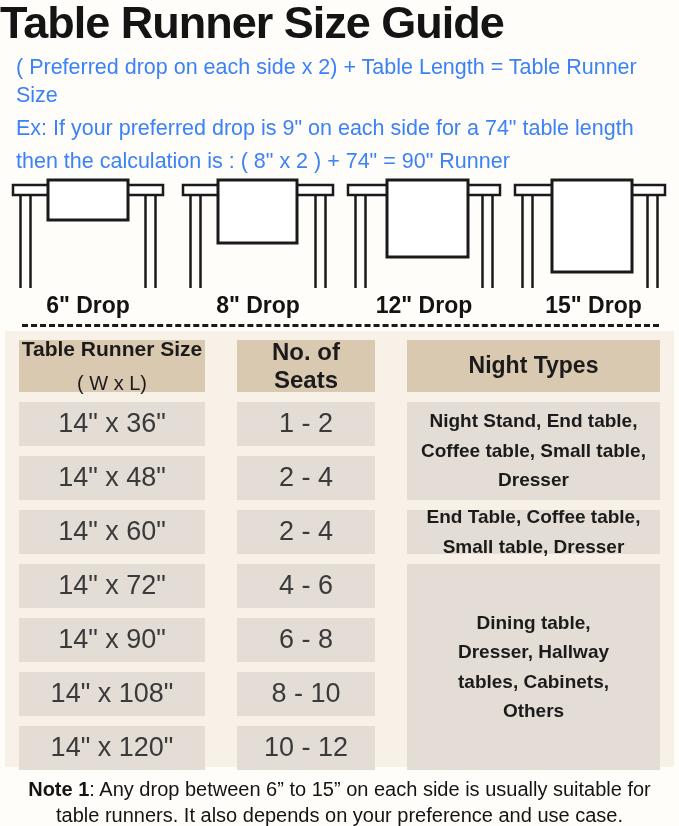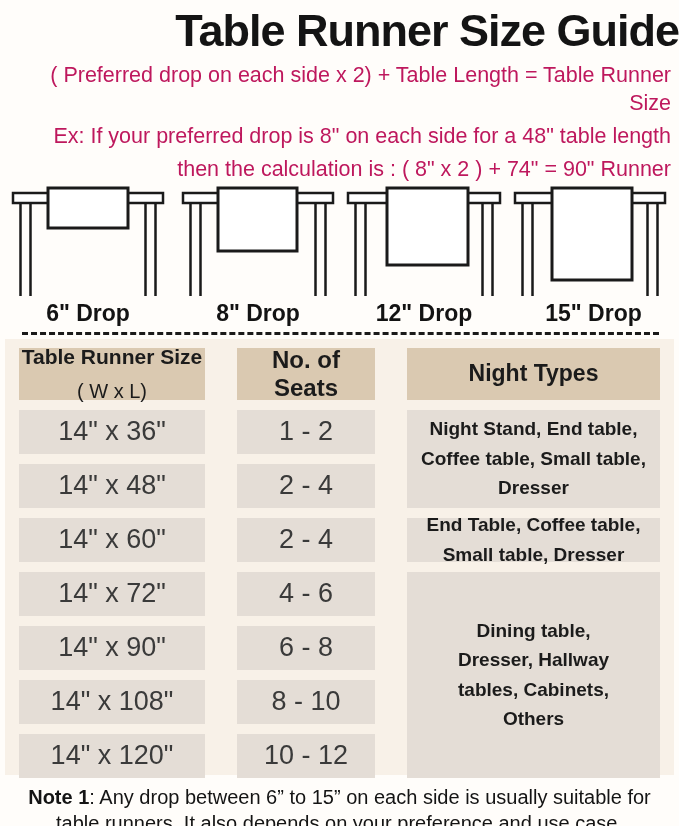--- a/index.html
+++ b/index.html
@@ -8,34 +8,34 @@
   .page {
     position: relative;
     width: 679px;
     height: 826px;
     background: #fffdfa;
     overflow: hidden;
     color: #1c1c1c;
   }
 
   
-  .top { text-align: right; padding-top: 8px; }
+  .top { text-align: left; padding-top: 0; }
   .title {
     font-size: 45px;
     font-weight: 800;
     letter-spacing: -1px;
     color: #141414;
     line-height: 1.02;
     margin: 0 0 8px;
   }
   .subline {
     font-size: 21.5px;
-    color: #be185d;
+    color: #3b82f6;
     line-height: 1.3;
-    margin: 0 8px 5px;
+    margin: 0 16px 5px;
   }
   .subline.calc { margin-bottom: 0; }
 
   
   .diagram-svg { display: block; margin-top: 2px; }
   .drop-labels {
     display: grid;
     grid-template-columns: 176px 164px 168px 171px;
     align-items: center;
     height: 30px;
@@ -110,21 +110,21 @@
   .note b { font-weight: bold; }
 </style>
 </head>
 <body>
 
 <div class="page">
 
   <div class="top">
     <h1 class="title">Table Runner Size Guide</h1>
     <p class="subline">( Preferred drop on each side x 2) + Table Length = Table Runner Size</p>
-    <p class="subline">Ex: If your preferred drop is 8" on each side for a 48" table length</p>
+    <p class="subline">Ex: If your preferred drop is 9" on each side for a 74" table length</p>
     <p class="subline calc">then the calculation is : ( 8" x 2 ) + 74" = 90" Runner</p>
   </div>
 
   <svg class="diagram-svg" width="679" height="112" viewBox="0 0 679 112">
     <g stroke="#1a1a1a">
 
       <g>
         <rect x="13" y="7" width="150" height="10" fill="#ffffff" stroke-width="2.5"></rect>
         <path d="M20.5 17V110 M30.5 17V110 M145.5 17V110 M155.5 17V110" fill="none" stroke-width="2.5"></path>
         <rect x="48" y="2" width="80" height="40" fill="#ffffff" stroke-width="3"></rect>

